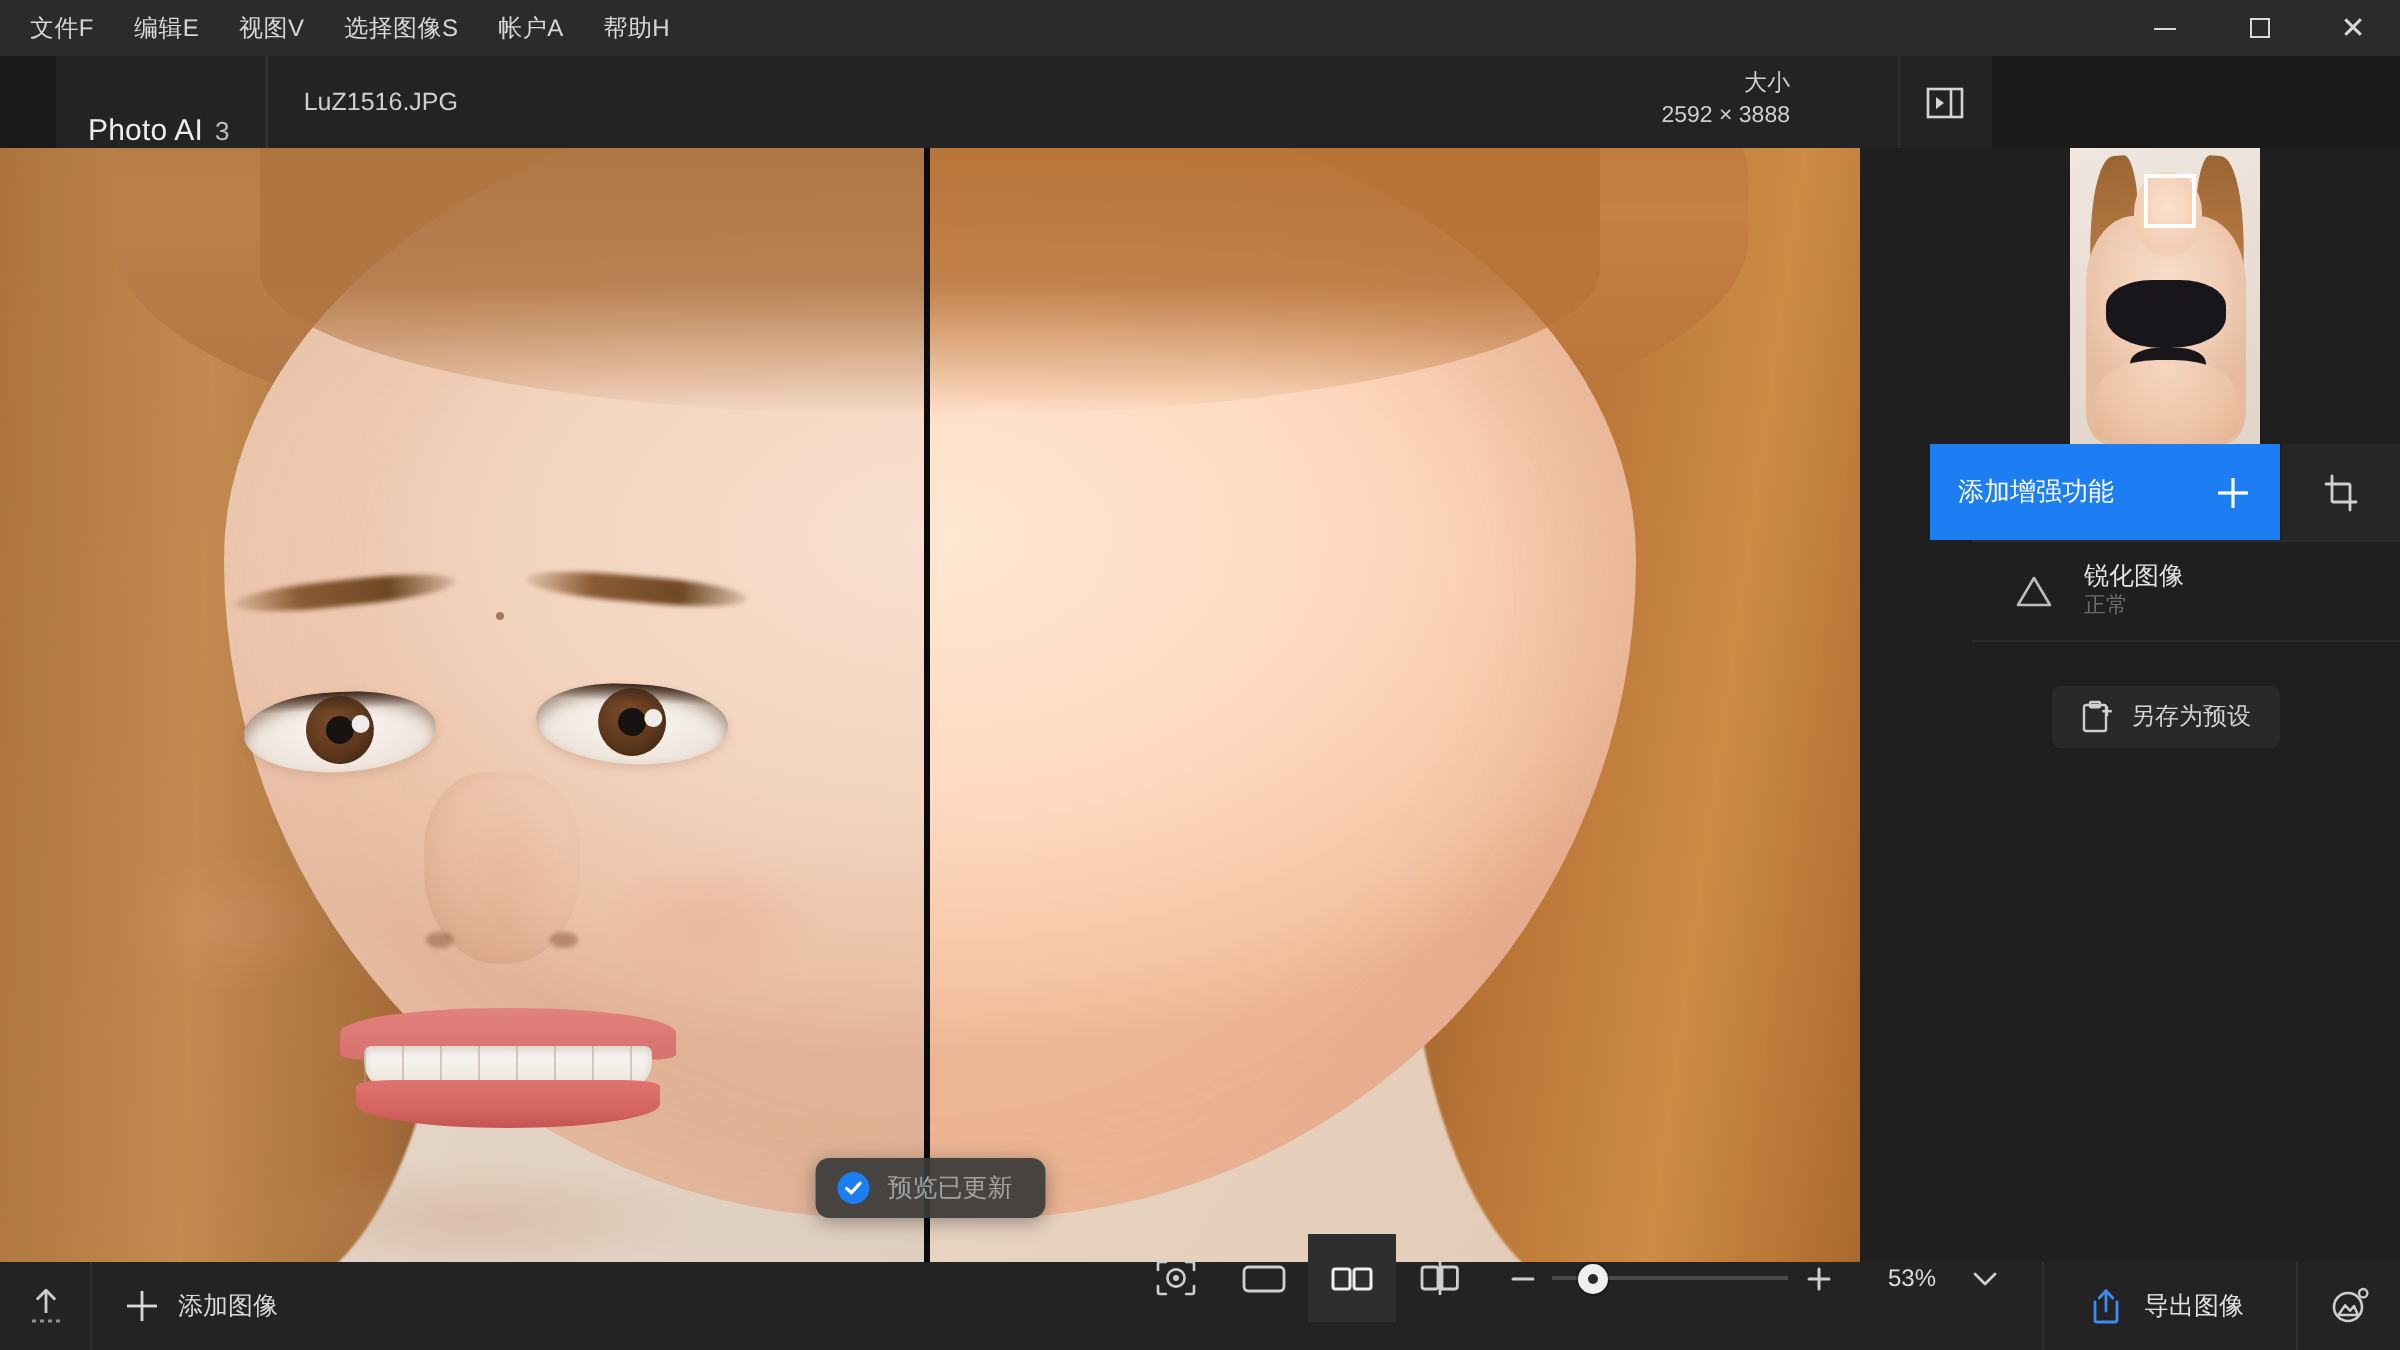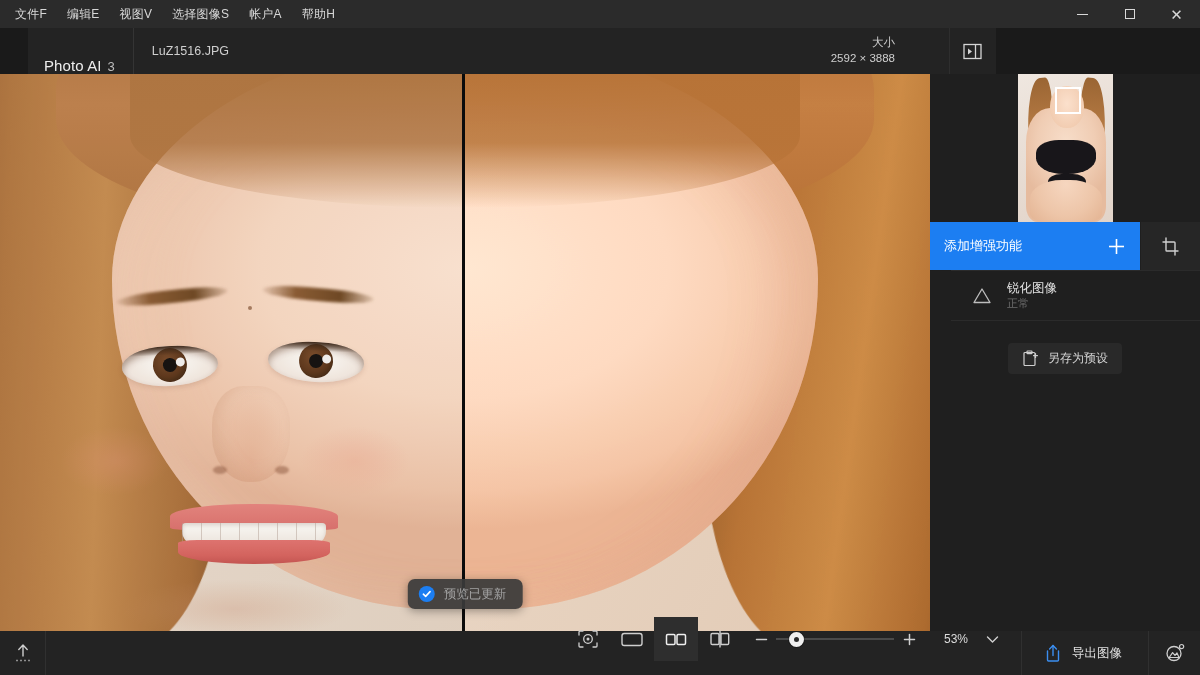--- a/index.html
+++ b/index.html
@@ -200,20 +200,21 @@
     width: 16px; height: 16px; border-radius: 50%; background: #1c7ef2;
     display: flex; align-items: center; justify-content: center;
   }
   .toast .check svg { display: block; }
   .toast .txt { font-size: 12.5px; color: #a3a3a3; }
 
   
   .rpanel {
     position: absolute; left: 930px; top: 74px; width: 270px; height: 557px;
     background: #1f1f1f;
+    padding-left: 35px;
   }
   .thumb-wrap {
     position: relative; height: 148px; display: flex; align-items: flex-start; justify-content: center;
     background: #1f1f1f; padding-top: 0;
   }
   .thumb {
     position: relative; width: 95px; height: 148px; overflow: hidden;
     background: linear-gradient(160deg,#efe7e0 0%, #e9ded5 45%, #e2d4c9 100%);
   }
   .t-body {
@@ -506,20 +507,27 @@
   <div class="bottom">
 
     <div class="b-import">
       <svg width="20" height="22" viewBox="0 0 20 22">
         <line x1="10" y1="3" x2="10" y2="14.5" stroke="#cfcfcf" stroke-width="1.4"></line>
         <path d="M5.8 7.4 L10 3.1 L14.2 7.4" fill="none" stroke="#cfcfcf" stroke-width="1.4" stroke-linecap="round" stroke-linejoin="round"></path>
         <line x1="3" y1="18.5" x2="17" y2="18.5" stroke="#8f8f8f" stroke-width="1.4" stroke-dasharray="2 2"></line>
       </svg>
     </div>
 
+    <div class="b-add">
+      <svg width="18" height="18" viewBox="0 0 18 18">
+        <line x1="9" y1="1.5" x2="9" y2="16.5" stroke="#d9d9d9" stroke-width="1.4"></line>
+        <line x1="1.5" y1="9" x2="16.5" y2="9" stroke="#d9d9d9" stroke-width="1.4"></line>
+      </svg>
+      <span class="lab">添加图像</span>
+    </div>
 
     <div class="center-tools">
 
       <div class="tool">
         <svg width="22" height="20" viewBox="0 0 22 20">
           <path d="M2 6 V3 A1 1 0 0 1 3 2 H6" fill="none" stroke="#cfcfcf" stroke-width="1.3" stroke-linecap="round"></path>
           <path d="M16 2 H19 A1 1 0 0 1 20 3 V6" fill="none" stroke="#cfcfcf" stroke-width="1.3" stroke-linecap="round"></path>
           <path d="M20 14 V17 A1 1 0 0 1 19 18 H16" fill="none" stroke="#cfcfcf" stroke-width="1.3" stroke-linecap="round"></path>
           <path d="M6 18 H3 A1 1 0 0 1 2 17 V14" fill="none" stroke="#cfcfcf" stroke-width="1.3" stroke-linecap="round"></path>
           <circle cx="11" cy="10" r="4.3" fill="none" stroke="#cfcfcf" stroke-width="1.3"></circle>

